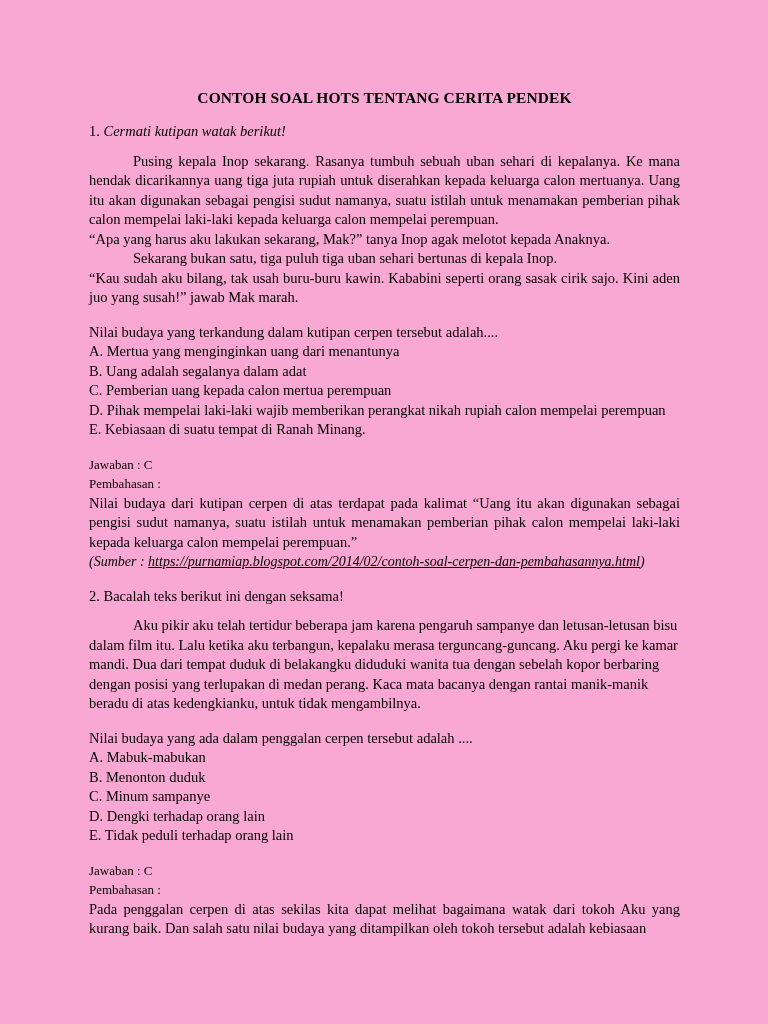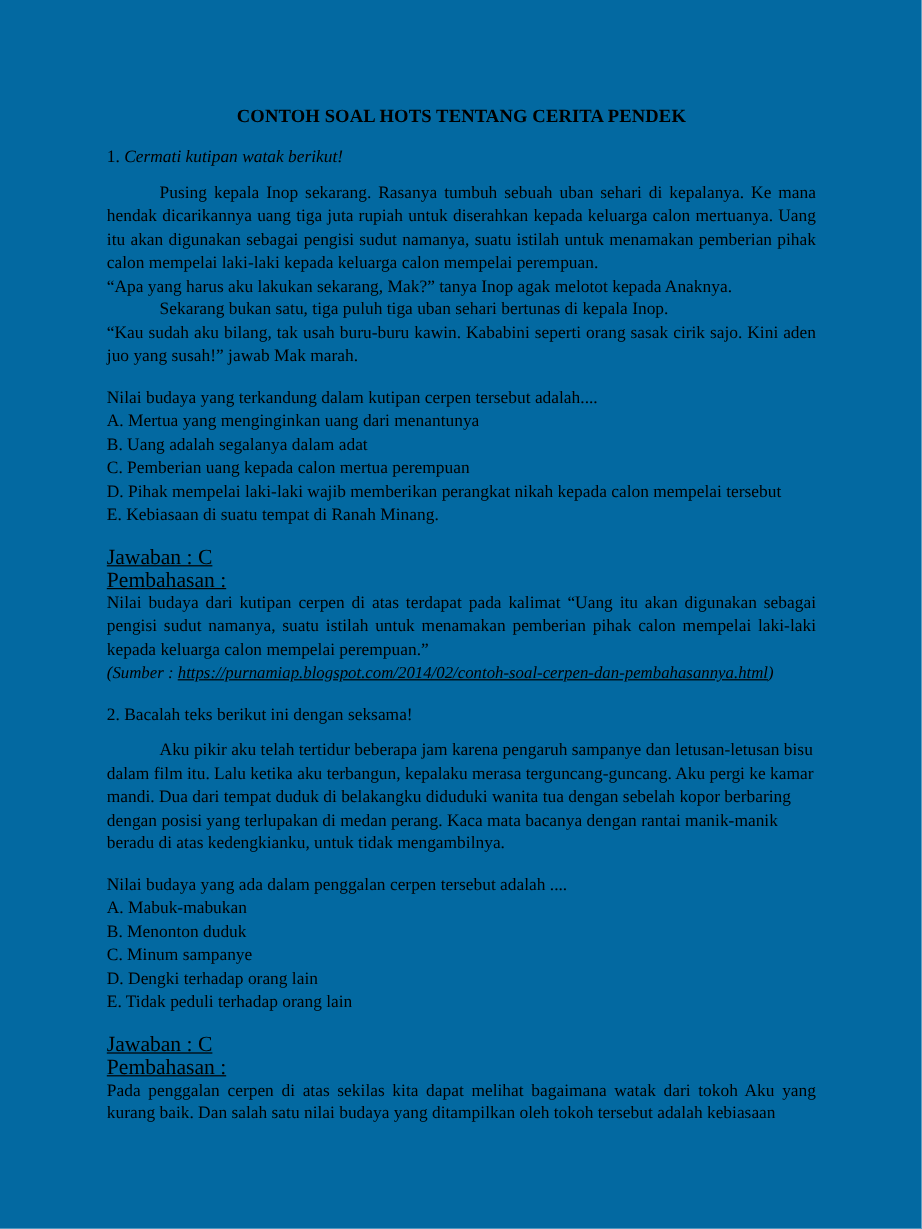--- a/index.html
+++ b/index.html
@@ -13,21 +13,21 @@
     height: 1024px;
     overflow: hidden;
     font-family: "Liberation Serif", "DejaVu Serif", serif;
     color: #000000;
   }
   .page {
     box-sizing: border-box;
     width: 768px;
     height: 1024px;
     padding: 88px 88px 0 89px;
-    background: #0369a1;
+    background: #f9a8d4;
   }
   .doc-title {
     text-align: center;
     font-size: 15.5px;
     line-height: 20px;
     margin: 0 0 14px 0;
     letter-spacing: 0.1px;
   }
   .q-head {
     font-size: 14.5px;
@@ -66,24 +66,23 @@
     font-size: 14px;
     line-height: 19.5px;
     font-style: italic;
     margin: 0;
   }
   .src .url {
     text-decoration: underline;
     margin-top: 40px;
   }
   .ans {
-    font-size: 18px;
+    font-size: 13px;
     line-height: 19.5px;
     margin: 0;
-    text-decoration: underline;
   }
 </style>
 </head>
 <body>
 
 <div class="page">
 
   <h1 class="doc-title">CONTOH SOAL HOTS TENTANG CERITA PENDEK</h1>
 
   <p class="q-head italic"><span class="q-num">1.</span> <span class="q-text">Cermati kutipan watak berikut!</span></p>
@@ -92,21 +91,21 @@
   <p class="para justify">“Apa yang harus aku lakukan sekarang, Mak?” tanya Inop agak melotot kepada Anaknya.</p>
   <p class="para indent">Sekarang bukan satu, tiga puluh tiga uban sehari bertunas di kepala Inop.</p>
   <p class="para justify">“Kau sudah aku bilang, tak usah buru-buru kawin. Kababini seperti orang sasak cirik sajo. Kini aden juo yang susah!” jawab Mak marah.</p>
 
   <div class="gap-md"></div>
 
   <p class="para">Nilai budaya yang terkandung dalam kutipan cerpen tersebut adalah....</p>
   <p class="opt">A. Mertua yang menginginkan uang dari menantunya</p>
   <p class="opt">B. Uang adalah segalanya dalam adat</p>
   <p class="opt">C. Pemberian uang kepada calon mertua perempuan</p>
-  <p class="opt justify">D. Pihak mempelai laki-laki wajib memberikan perangkat nikah kepada calon mempelai tersebut</p>
+  <p class="opt justify">D. Pihak mempelai laki-laki wajib memberikan perangkat nikah rupiah calon mempelai perempuan</p>
   <p class="opt">E. Kebiasaan di suatu tempat di Ranah Minang.</p>
 
   <div class="gap-md"></div>
 
   <p class="ans">Jawaban : C</p>
   <p class="ans">Pembahasan :</p>
   <p class="para justify">Nilai budaya dari kutipan cerpen di atas terdapat pada kalimat “Uang itu akan digunakan sebagai pengisi sudut namanya, suatu istilah untuk menamakan pemberian pihak calon mempelai laki-laki kepada keluarga calon mempelai perempuan.”</p>
   <p class="src"><span>(Sumber : </span><span class="url">https://purnamiap.blogspot.com/2014/02/contoh-soal-cerpen-dan-pembahasannya.html</span><span>)</span></p>
 
   <div class="gap-md"></div>

